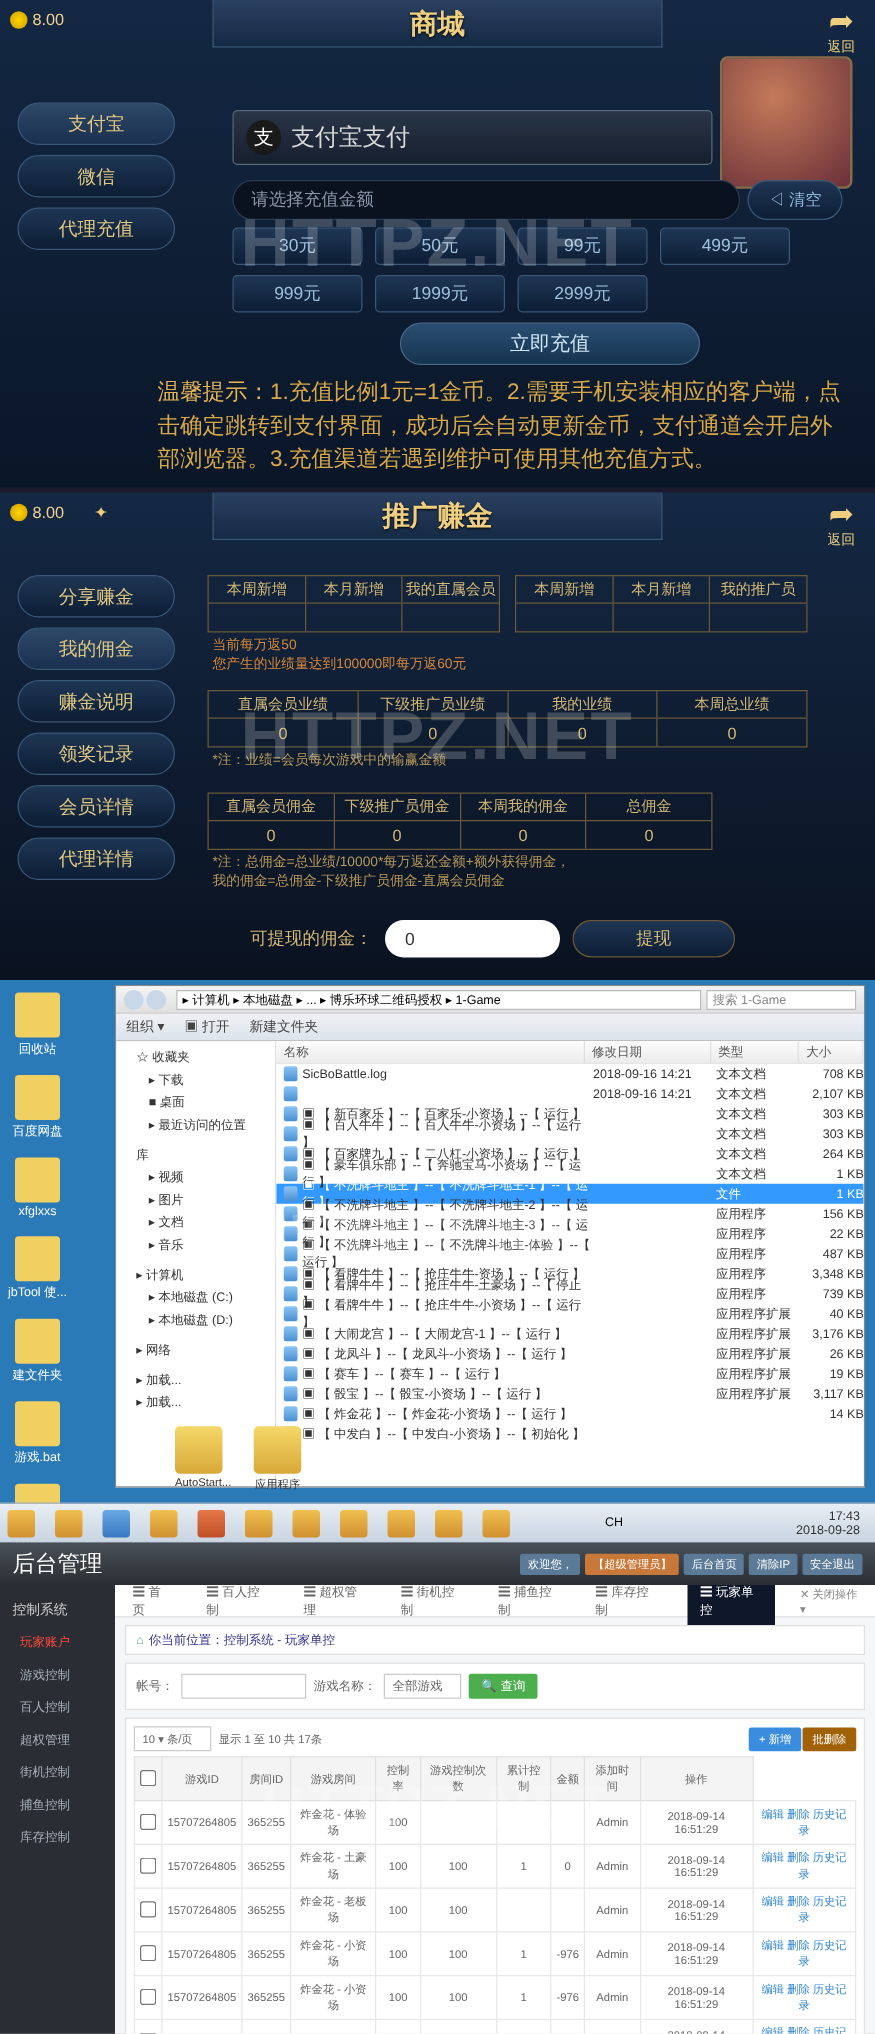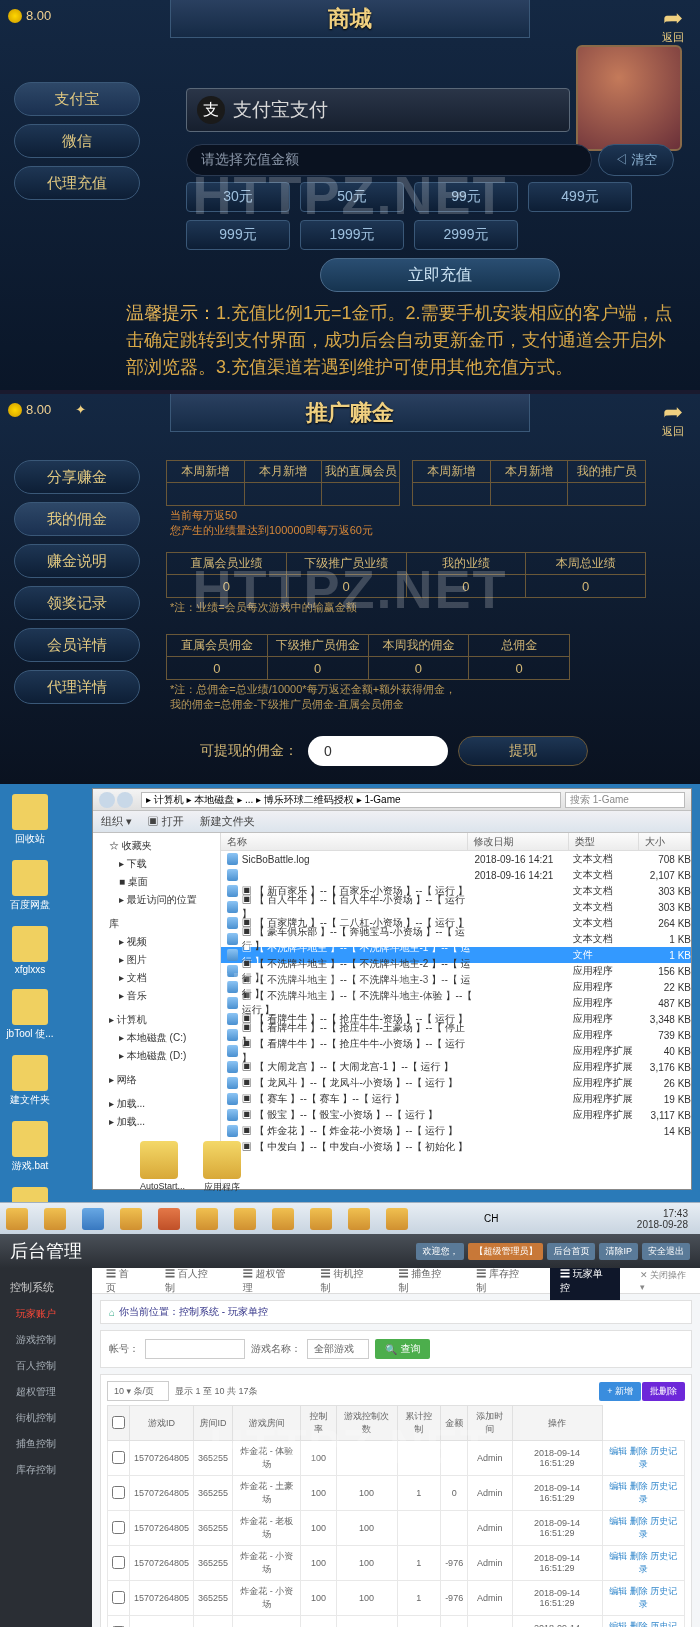--- a/index.html
+++ b/index.html
@@ -93,21 +93,21 @@
 .admin-close{margin-left:auto;font-size:9px;color:#888}
 .admin-crumb{height:24px;background:#fff;margin:6px 8px 0;border:1px solid #e0e0e0;display:flex;align-items:center;padding:0 8px;font-size:10px;color:#338}
 .admin-crumb-icon{color:#3a8;margin-right:4px}
 .admin-filter{background:#fff;margin:6px 8px 0;border:1px solid #e0e0e0;padding:8px;display:flex;align-items:center;gap:6px;font-size:10px}
 .admin-input{height:20px;border:1px solid #ccc;padding:0 6px;background:#fff;color:#aaa;display:flex;align-items:center}
 .admin-select{height:20px;border:1px solid #ccc;padding:0 14px 0 6px;background:#fff;display:flex;align-items:center}
 .admin-btn-g{height:20px;background:#4cae4c;color:#fff;padding:0 10px;border-radius:2px;display:flex;align-items:center;gap:3px}
 .admin-tbl-wrap{background:#fff;margin:6px 8px 0;border:1px solid #e0e0e0;padding:6px}
 .admin-tbl-top{display:flex;align-items:center;gap:6px;font-size:9px;margin-bottom:4px}
 .admin-btn-b{background:#3a8dde;color:#fff;padding:3px 8px;border-radius:2px;font-size:9px}
-.admin-btn-r{background:#6d28d9;color:#fff;padding:3px 8px;border-radius:2px;font-size:9px}
+.admin-btn-r{background:#a16207;color:#fff;padding:3px 8px;border-radius:2px;font-size:9px}
 .atbl{width:100%;border-collapse:collapse;font-size:9px}
 .atbl th{background:#f4f4f4;border:1px solid #e0e0e0;padding:4px;color:#666;font-weight:normal}
 .atbl td{border:1px solid #e8e8e8;padding:4px;text-align:center;color:#666}
 .atbl .lnk{color:#3388cc}
 </style>
 </head>
 <body>
 
 <div class="panel1">
   <div class="coin-bar">

